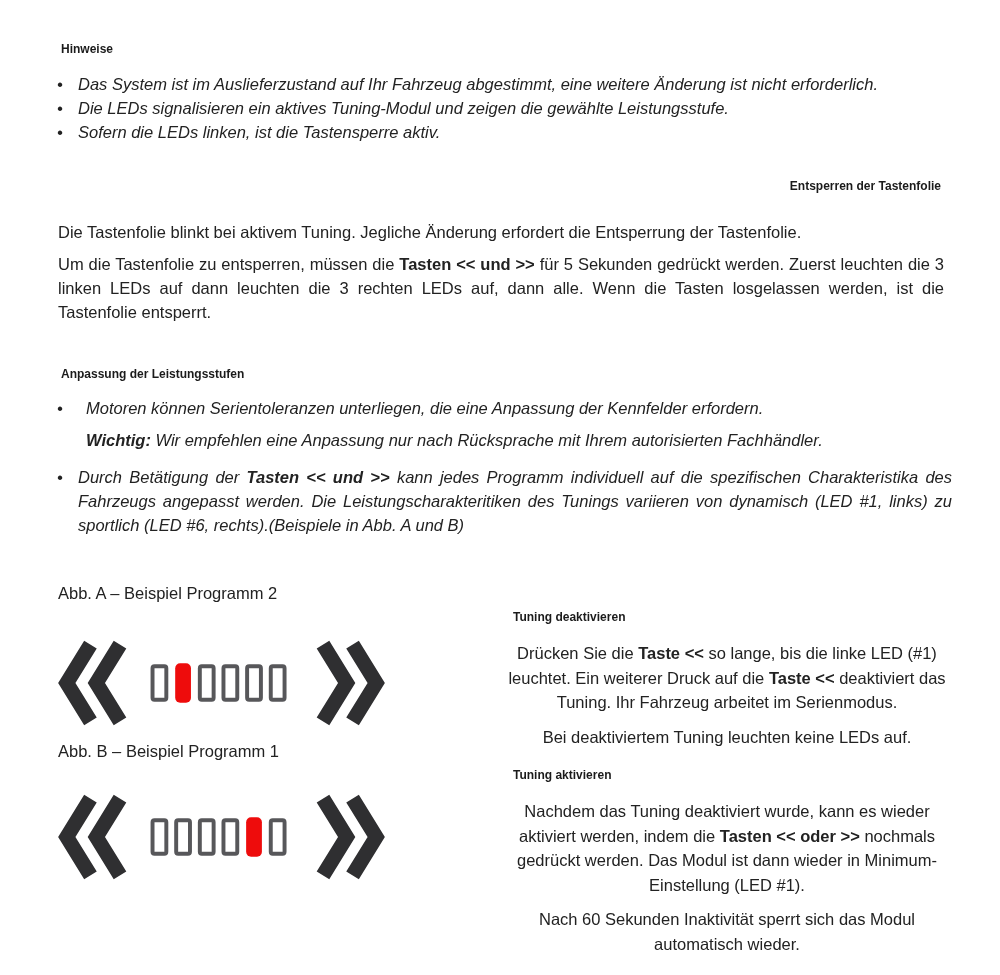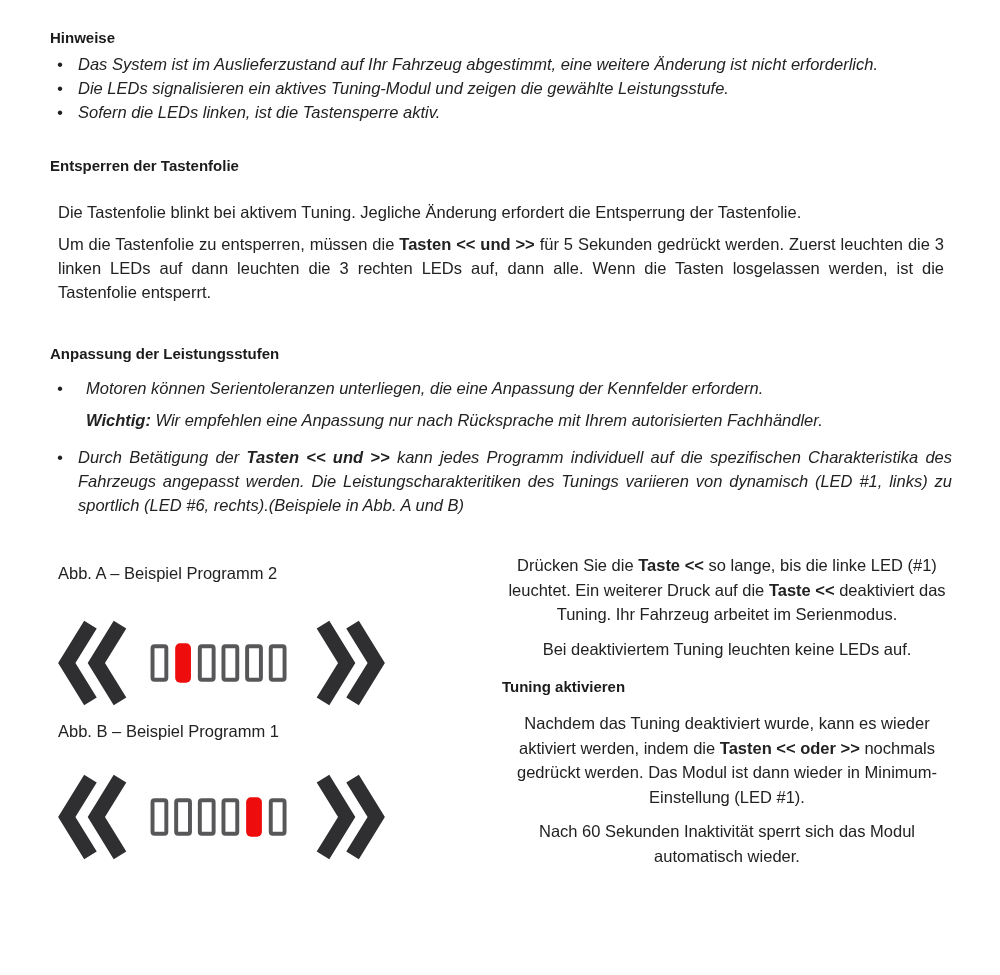--- a/index.html
+++ b/index.html
@@ -9,41 +9,41 @@
     box-sizing:border-box;
     padding:26px 48px 0 50px;
     background:#ffffff;
     font-family:"Liberation Sans", sans-serif;
     font-size:16.5px;
     line-height:24px;
     color:#222222;
     overflow:hidden;
   }
   h3{
-    font-size:15px;
+    font-size:12px;
     line-height:24px;
-    margin:0;
+    margin:11px;
     font-weight:bold;
     color:#1b1b1b;
   }
   p,div.line{margin:8px;}
   .just{text-align:justify;}
   ul.bullets{list-style:none;margin:2px 0 0 0;padding:0;font-style:italic;}
   ul.bullets li{
     position:relative;
     padding-left:28px;
     margin:0;
   }
   ul.bullets li::before{
     content:"\2022";
     position:absolute;left:7px;top:0;
     color:#222222;
   }
   .sec-entsperren{margin-top:30px;}
-  .sec-entsperren h3{margin-bottom:22px;}
+  .sec-entsperren h3{margin-bottom:22px;text-align:right;}
   .sec-anpassung{margin-top:38px;}
   .sec-anpassung h3{margin-bottom:10px;}
   .sec-anpassung li + li{margin-top:13px;}
   .two-col{display:flex;margin-top:36px;}
   .col-left{width:452px;flex:0 0 452px;}
   .col-right{flex:1;}
   .figure{margin:30px 0 0 4px;}
   .figure svg{display:block;}
   .caption-b{margin-top:82px;}
   .figure-b{margin-top:26px;}
@@ -119,20 +119,21 @@
             <rect x="124" y="31" width="14" height="34" rx="2" fill="#ffffff" stroke="#57575a" stroke-width="4"></rect>
             <rect x="148" y="31" width="14" height="34" rx="2" fill="#ffffff" stroke="#57575a" stroke-width="4"></rect>
             <rect x="172" y="31" width="14" height="34" rx="2" fill="#ffffff" stroke="#57575a" stroke-width="4"></rect>
             <rect x="195" y="28" width="16" height="40" rx="5" fill="#ee0c0c"></rect>
             <rect x="220" y="31" width="14" height="34" rx="2" fill="#ffffff" stroke="#57575a" stroke-width="4"></rect>
           </svg>
         </div>
     </div>
 
     <div class="col-right">
+      <h3>Tuning deaktivieren</h3>
       <p class="just"><span>Drücken Sie die </span><b>Taste &lt;&lt;</b><span> so lange, bis die linke LED (#1) leuchtet. Ein weiterer Druck auf die </span><b>Taste &lt;&lt;</b><span> deaktiviert das Tuning. Ihr Fahrzeug arbeitet im Serienmodus.</span></p>
       <p>Bei deaktiviertem Tuning leuchten keine LEDs auf.</p>
 
       <h3 class="h-aktivieren">Tuning aktivieren</h3>
       <p class="just"><span>Nachdem das Tuning deaktiviert wurde, kann es wieder aktiviert werden, indem die </span><b>Tasten &lt;&lt; oder &gt;&gt;</b><span> nochmals gedrückt werden. Das Modul ist dann wieder in Minimum-Einstellung (LED #1).</span></p>
       <p class="just">Nach 60 Sekunden Inaktivität sperrt sich das Modul automatisch wieder.</p>
     </div>
 
   </div>
 </div>

